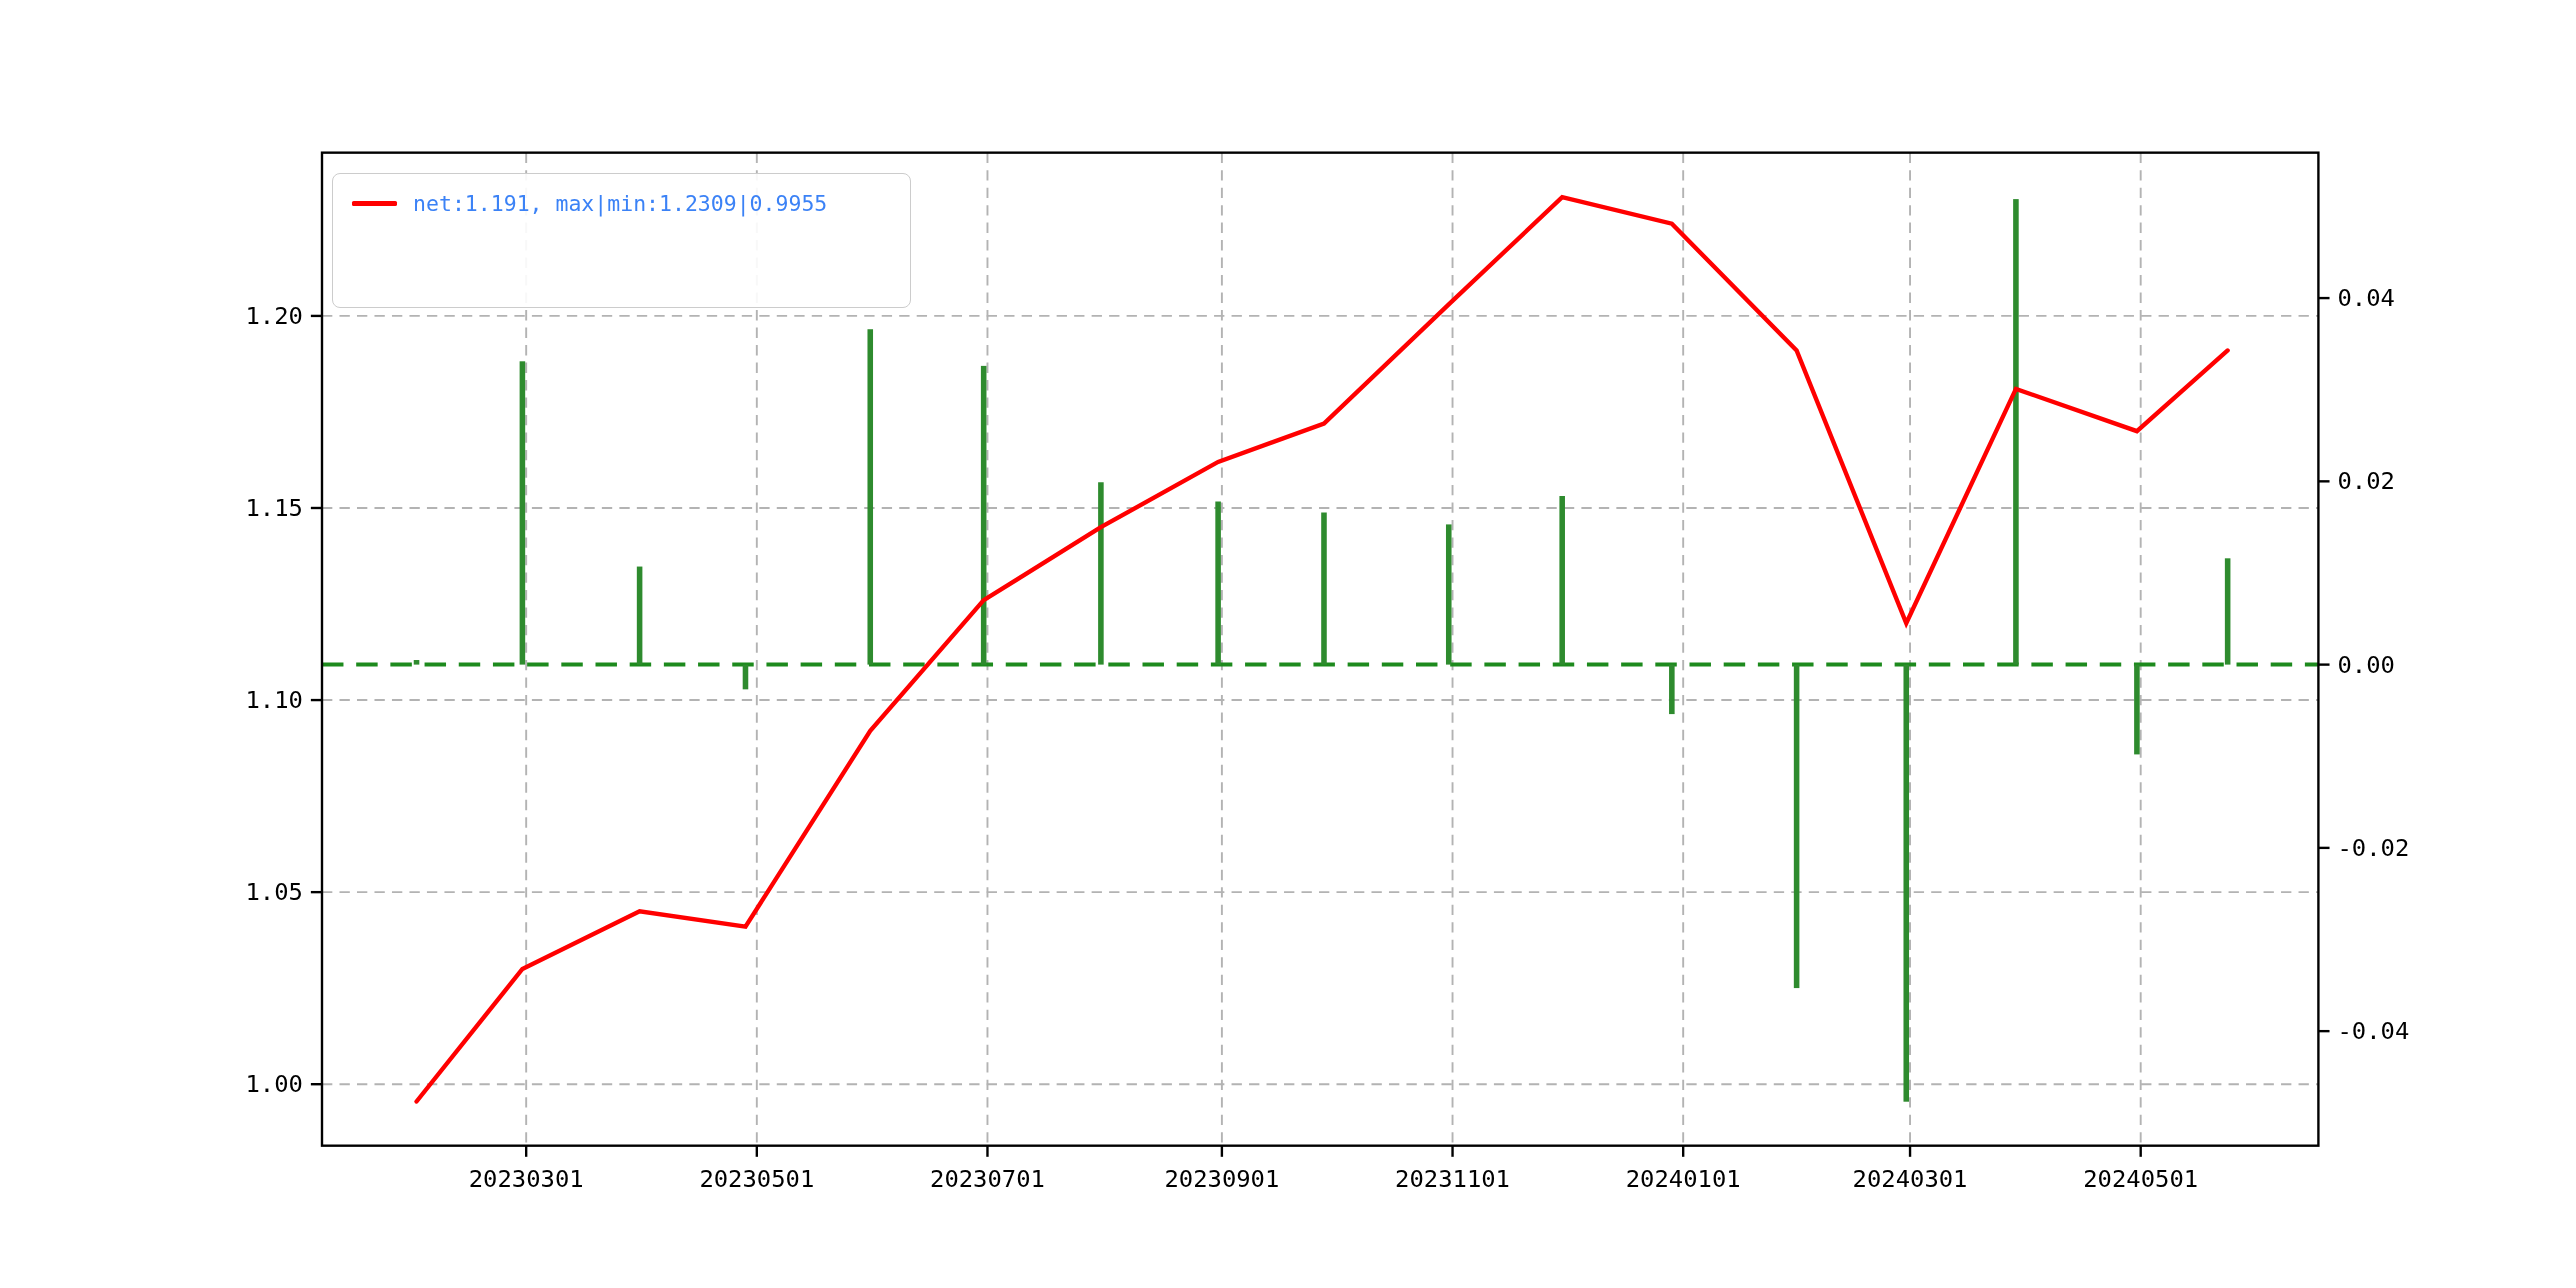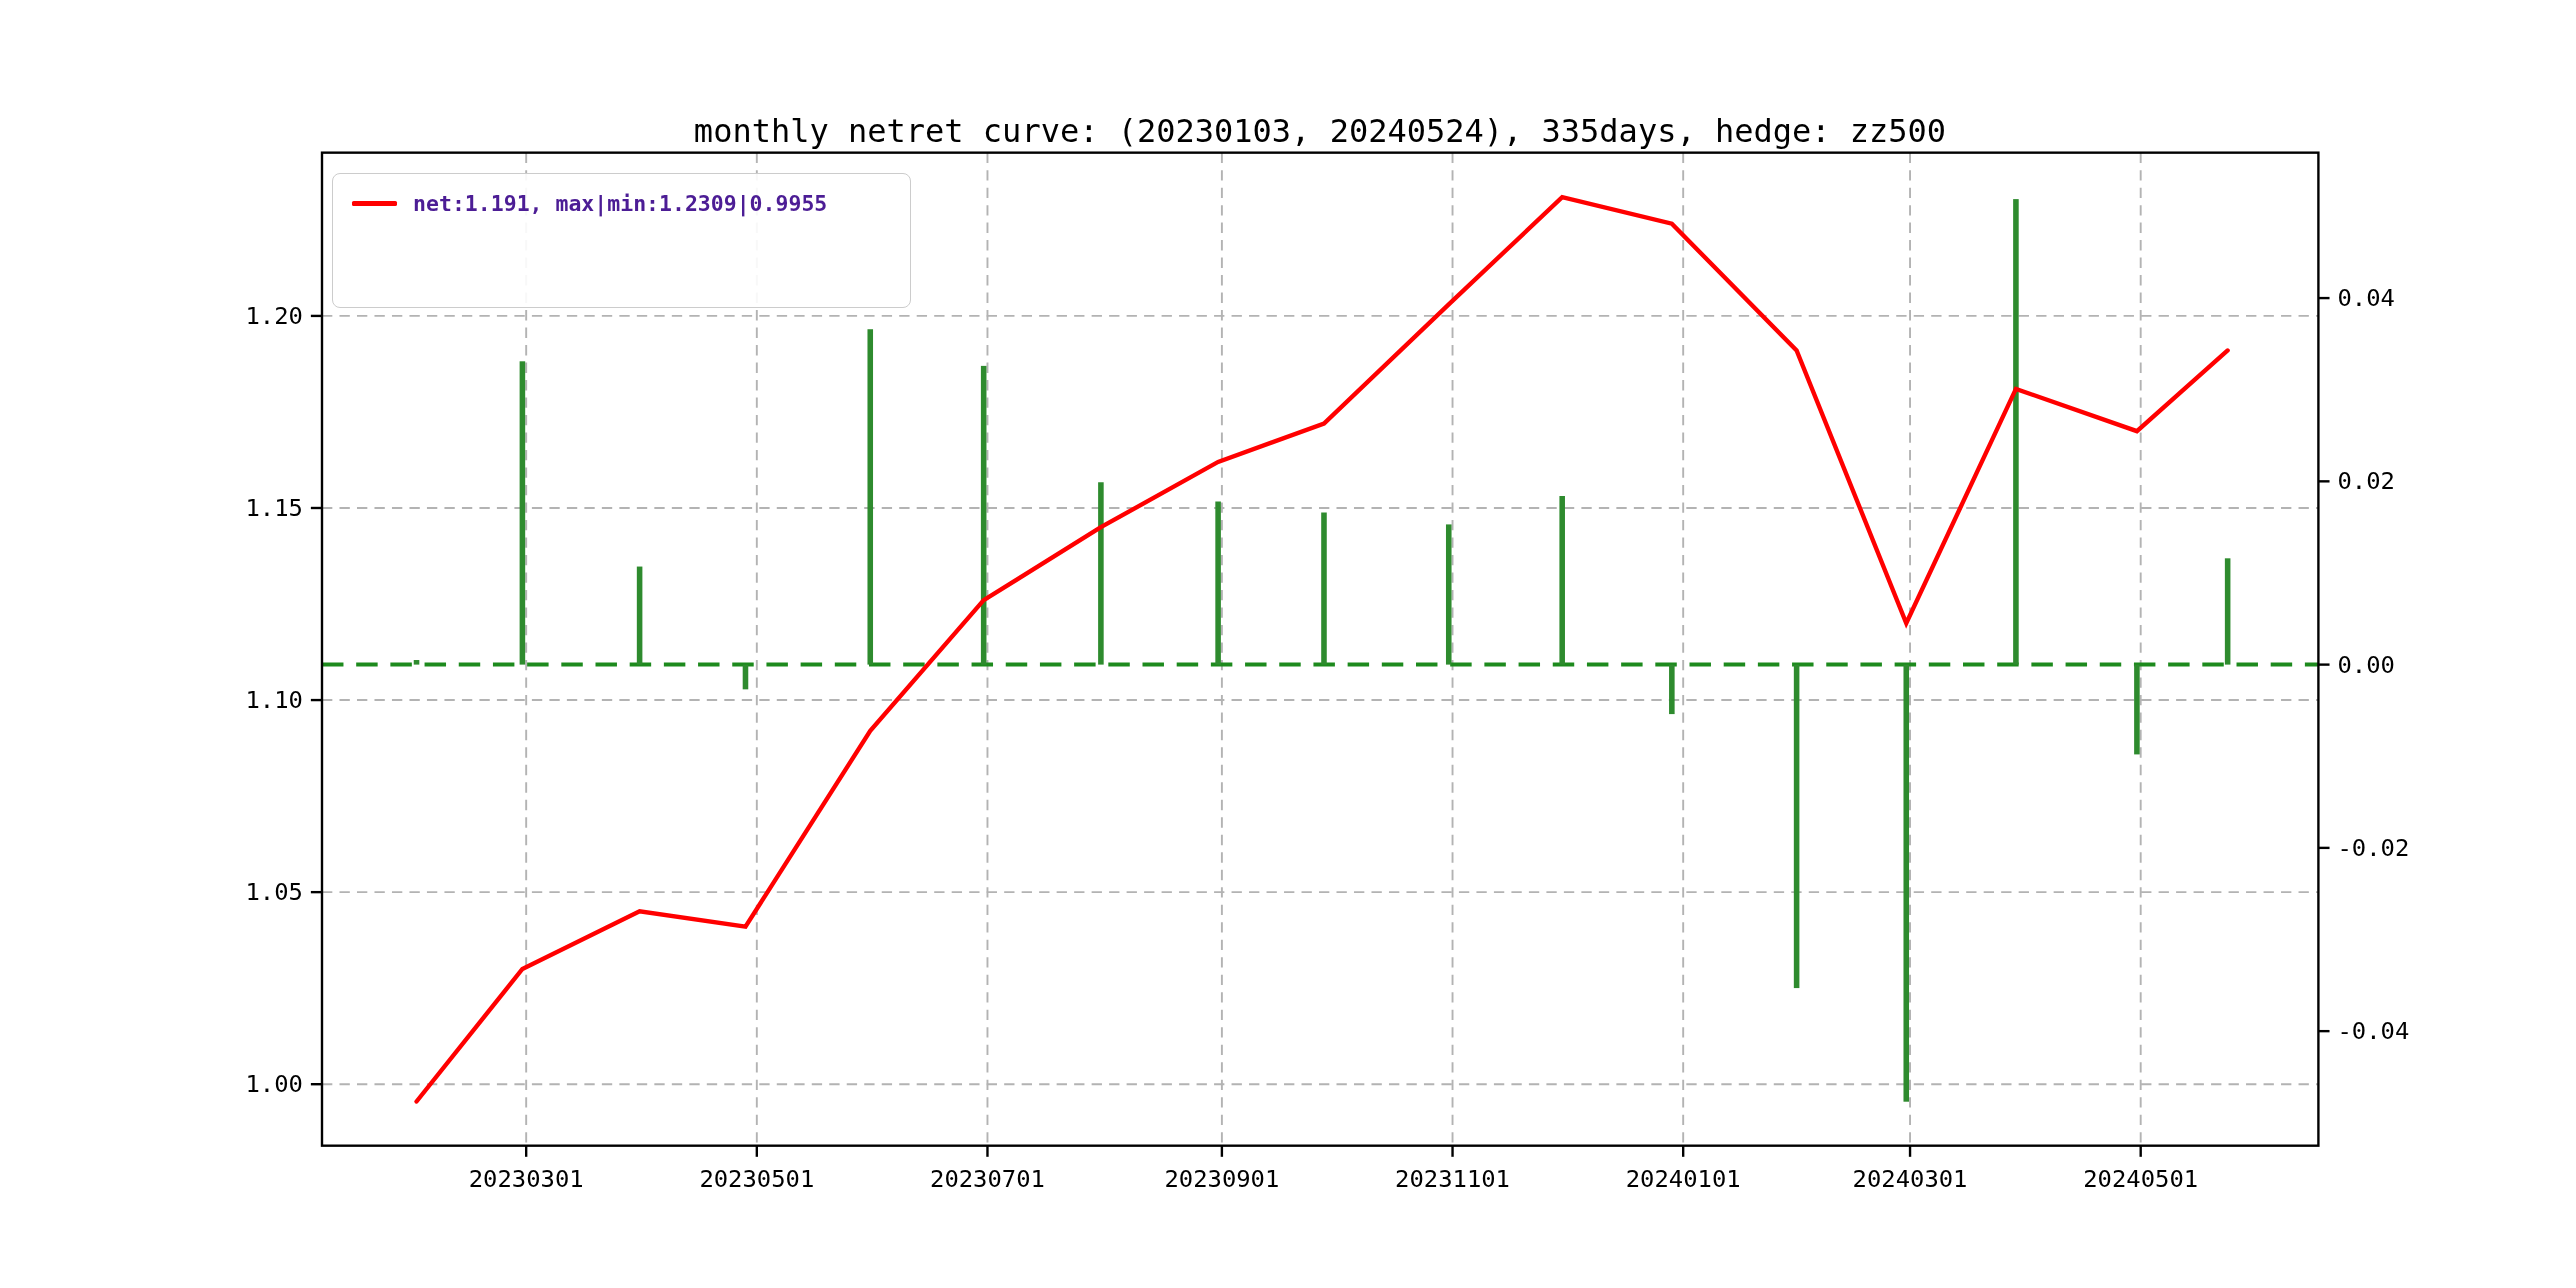--- a/index.html
+++ b/index.html
@@ -8,21 +8,21 @@
   .figure{position:absolute;left:0;top:0;width:2576px;height:1288px;background:#ffffff;}
   #chart-svg{position:absolute;left:0;top:0;width:2576px;height:1288px;}
   .chart-title{position:absolute;left:322px;top:113px;width:1996px;height:37px;
       line-height:37px;text-align:center;font-size:32px;color:#000;white-space:pre;}
   .legend{position:absolute;left:332px;top:173px;width:579px;height:135px;
       box-sizing:border-box;border:1.6px solid #cccccc;border-radius:8px;
       background:rgba(255,255,255,0.9);padding:11px 14.3px 8px 12.7px;}
   .legend-row{display:flex;align-items:center;height:37px;}
   .legend-swatch{display:inline-block;width:45px;height:4.8px;border-radius:1.6px;
       margin:0 16px 0 6.4px;flex:0 0 auto;}
-  .legend-label{font-size:21.5px;color:#4c1d95;white-space:pre;font-weight:bold;}
+  .legend-label{font-size:21.5px;color:#3b82f6;white-space:pre;}
   svg text{font-family:"DejaVu Sans Mono","Liberation Mono",monospace;fill:#000;}
 </style>
 </head>
 <body>
 
 <div class="figure">
   <svg id="chart-svg" viewBox="0 0 3240 1620">
       <line x1="661.8068181818182" y1="192" x2="661.8068181818182" y2="1441" stroke="#b3b3b3" stroke-width="2.4" stroke-dasharray="13 9"></line>
       <line x1="661.8068181818182" y1="1441" x2="661.8068181818182" y2="1455" stroke="#000000" stroke-width="3"></line>
       <text x="661.8068181818182" y="1493" font-size="30" text-anchor="middle">20230301</text>
@@ -86,21 +86,20 @@
       <rect x="1961.3636363636363" y="623.8541109163053" width="7" height="212.06606994555682" fill="#2e8b2e"></rect>
       <rect x="2099.278409090909" y="835.9201808618621" width="7" height="62.23678139706567" fill="#2e8b2e"></rect>
       <rect x="2256.215909090909" y="835.9201808618621" width="7" height="406.8441450585955" fill="#2e8b2e"></rect>
       <rect x="2394.130681818182" y="835.9201808618621" width="7" height="549.7582356740796" fill="#2e8b2e"></rect>
       <rect x="2532.0454545454545" y="250.43342253391143" width="7" height="585.4867583279507" fill="#2e8b2e"></rect>
       <rect x="2684.2272727272725" y="835.9201808618621" width="7" height="112.94823290578563" fill="#2e8b2e"></rect>
       <rect x="2798.3636363636365" y="702.2263541570545" width="7" height="133.69382670480763" fill="#2e8b2e"></rect>
       <polyline points="523.8920454545455,1385.4352030947773 657.0511363636364,1218.74081237911 804.4772727272727,1146.2649903288202 937.6363636363636,1165.5918762088977 1094.5738636363635,919.1740812379105 1237.244318181818,754.8955512572537 1384.6704545454545,663.0928433268856 1532.096590909091,580.9535783365571 1665.255681818182,532.6363636363637 1822.193181818182,382.85299806576336 1964.8636363636363,248.0479690522236 2102.778409090909,281.38684719535763 2259.715909090909,440.8336557059956 2397.630681818182,783.8858800773688 2535.5454545454545,489.15087040618914 2687.7272727272725,542.2998065764024 2801.8636363636365,440.8336557059956" fill="none" stroke="#ff0000" stroke-width="5.5" stroke-linejoin="miter" stroke-linecap="round"></polyline>
       <rect x="405" y="192" width="2511" height="1249" fill="none" stroke="#000000" stroke-width="3"></rect>
     </svg>
-  <div class="chart-title">monthly netret curve: (20230103, 20240524), 335days, hedge: zz500</div>
   <div class="legend">
     <div class="legend-row">
       <span class="legend-swatch" style="background: rgb(255, 0, 0);"></span>
       <span class="legend-label">net:1.191, max|min:1.2309|0.9955</span>
     </div>
   </div>
 </div>
 
 
 </body></html>

